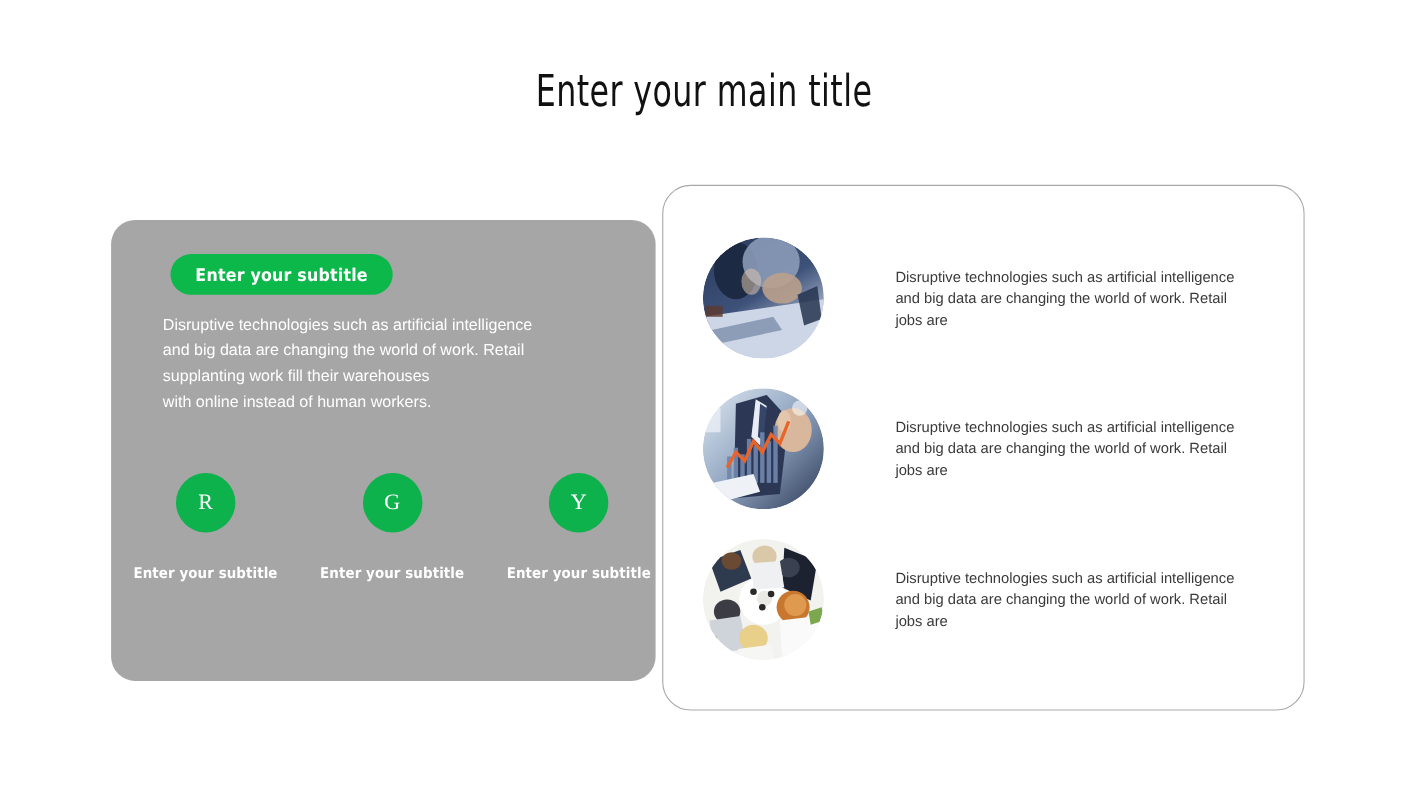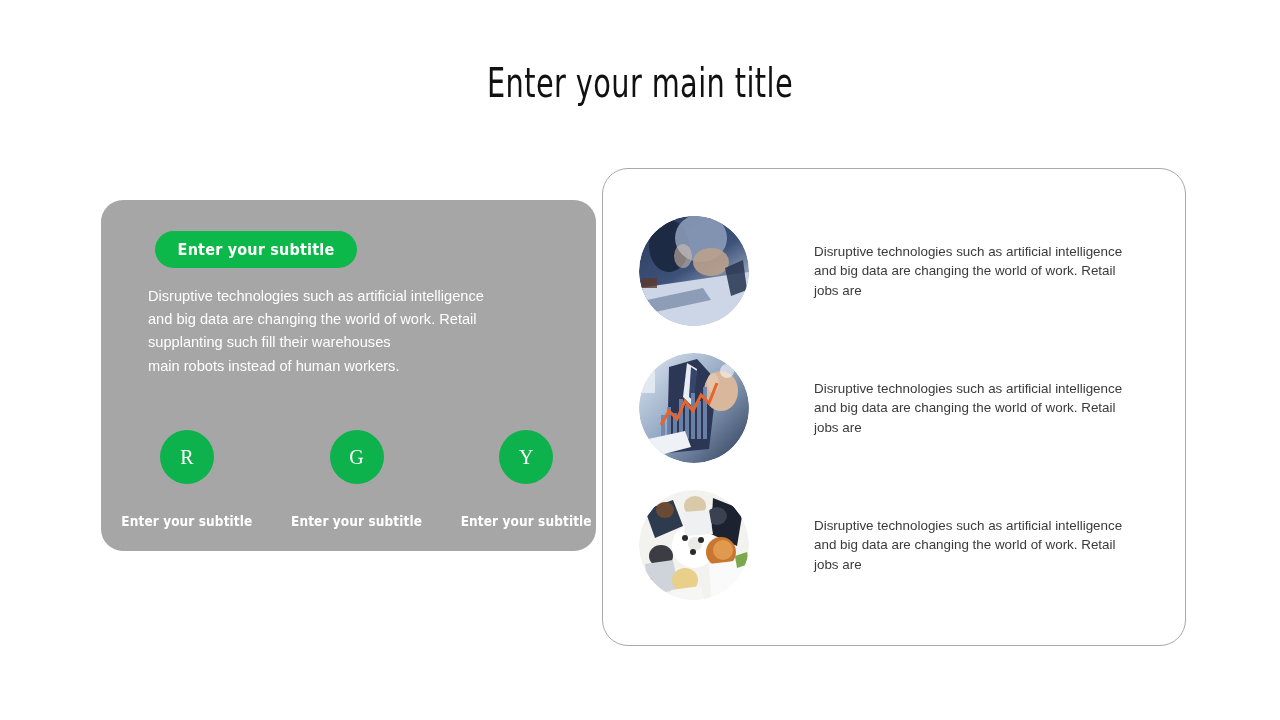--- a/index.html
+++ b/index.html
@@ -31,21 +31,21 @@
     transform-origin: center top;
     white-space: nowrap;
   }
 
   
   .gray-panel {
     position: absolute;
     left: 101px;
     top: 200px;
     width: 495px;
-    height: 351px;
+    height: 419px;
     background: #a6a6a6;
     border-radius: 22px 22px 22px 22px;
   }
 
   .subtitle-pill {
     position: absolute;
     left: 54px;
     top: 31px;
     width: 202px;
     height: 37px;
@@ -171,22 +171,22 @@
 
 <div class="slide-title">Enter your main title</div>
 
 <div class="gray-panel">
 
   <div class="subtitle-pill">Enter your subtitle</div>
 
   <div class="panel-body">
     <span class="ln">Disruptive technologies such as artificial intelligence</span>
     <span class="ln">and big data are changing the world of work.  Retail</span>
-    <span class="ln">supplanting such fill their warehouses</span>
-    <span class="ln">main robots instead of human workers.</span>
+    <span class="ln">supplanting work fill their warehouses</span>
+    <span class="ln">with online instead of human workers.</span>
   </div>
 
   <div class="icon-row">
 
     <div class="icon-col">
       <div class="letter-circle">
         <span>R</span>
       </div>
       <div class="icon-caption">Enter your subtitle</div>
     </div>

